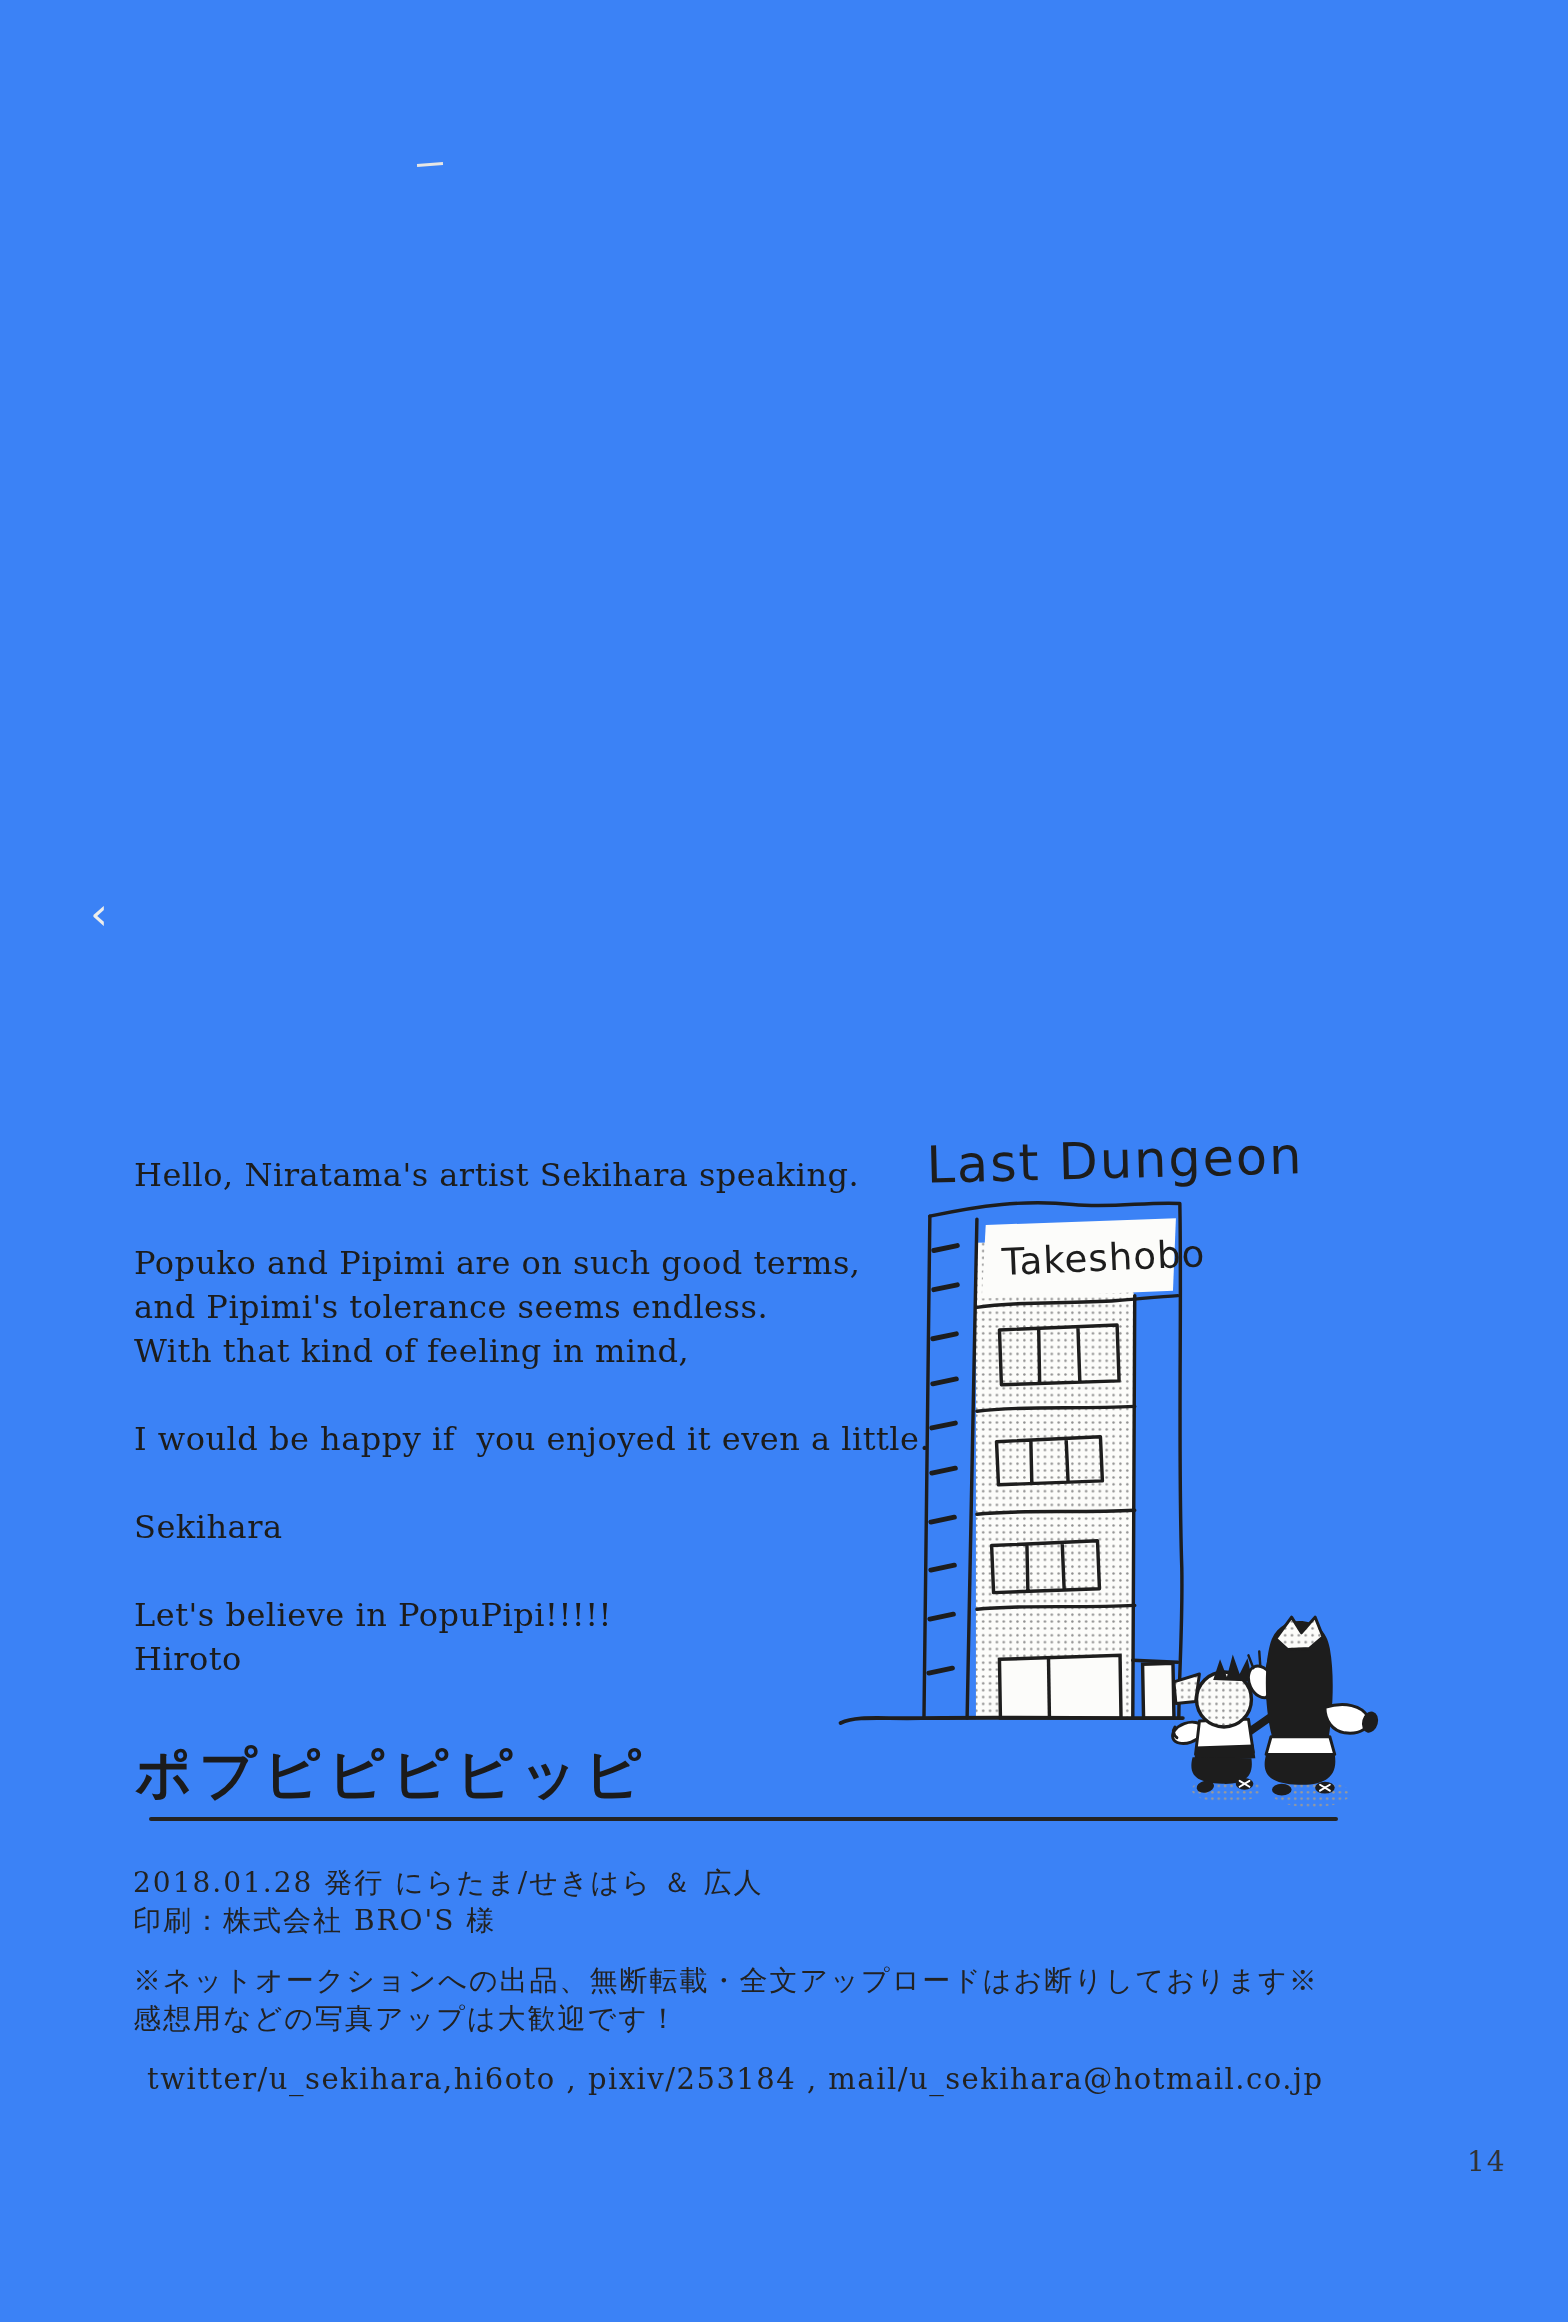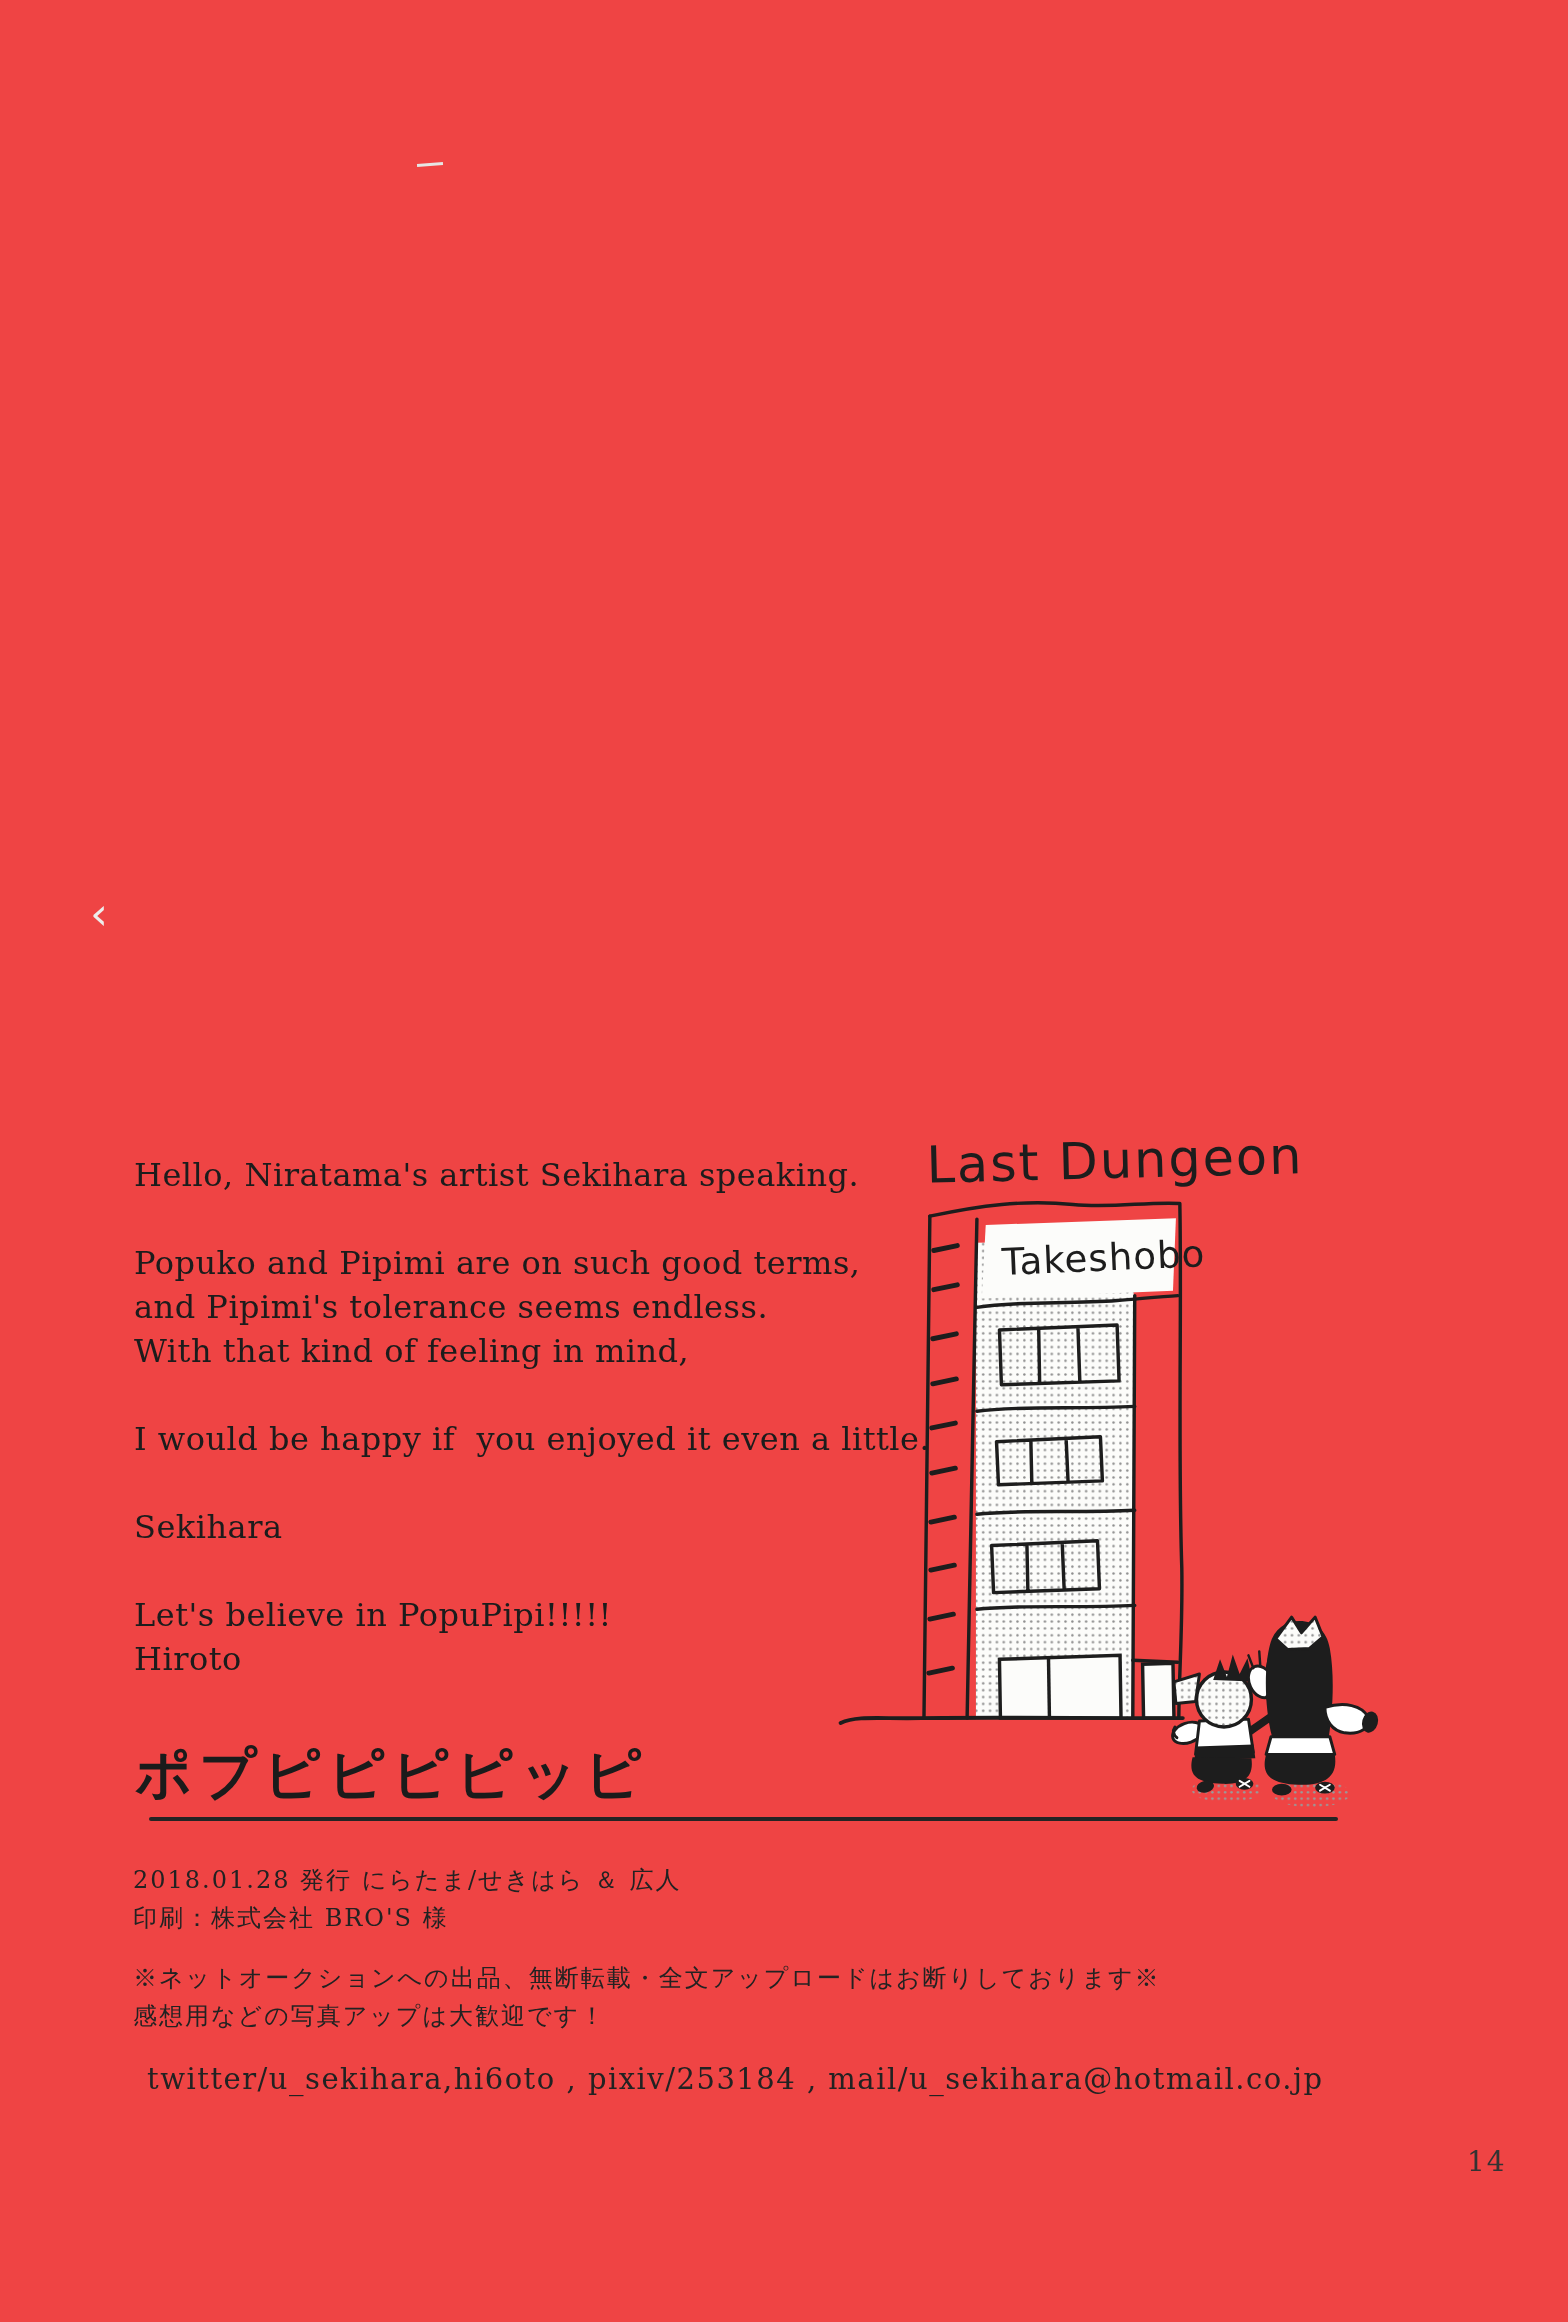--- a/index.html
+++ b/index.html
@@ -1,18 +1,18 @@
 <!DOCTYPE html>
 <html><head>
 <meta charset="utf-8">
 <style>
   html,body{margin:0;padding:0;background:#e9e9e7;}
   #page{
     position:relative;width:1568px;height:2323px;margin:0 auto;
-    background:#ef4444;overflow:hidden;
+    background:#3b82f6;overflow:hidden;
     font-family:"DejaVu Serif","Liberation Serif",serif;
     color:#1f1f1f;
   }
   
   .afterword{position:absolute;left:134px;top:1153px;}
   .aw-line{
     height:44px;line-height:44px;font-size:32px;letter-spacing:0.5px;
     white-space:pre;color:#1c1c1c;
   }
   
@@ -20,21 +20,21 @@
     position:absolute;left:135px;top:1737px;
     font-family:"DejaVu Sans","Liberation Sans",sans-serif;
     font-weight:bold;font-size:56px;letter-spacing:6.9px;color:#1b1b1b;
     white-space:pre;
   }
   .divider{
     position:absolute;left:149px;top:1817px;width:1189px;height:3.9px;
     background:#242424;border-radius:2px;
   }
   
-  .colo{position:absolute;font-size:24px;letter-spacing:2px;white-space:pre;color:#222;}
+  .colo{position:absolute;font-size:28px;letter-spacing:2px;white-space:pre;color:#222;}
   .colo.publish{left:133px;top:1864px;}
   .colo.print{left:133px;top:1902px;}
   .colo.notice1{left:133px;top:1962px;}
   .colo.notice2{left:133px;top:2000px;text-align:right;}
   .colo.contact{left:147px;top:2062px;font-size:29px;letter-spacing:1.5px;}
   .page-num{position:absolute;left:1435px;top:2145px;font-size:28px;letter-spacing:2px;color:#333;margin-left:32px;}
   
   .noise{position:absolute;pointer-events:none;}
   .noise.dash{left:417px;top:163px;width:25.5px;height:2.9px;background:#e6e6e4;transform:rotate(-4deg);}
   .noise.chev{left:90px;top:887px;font-size:45px;color:#ededeb;font-family:"DejaVu Sans",sans-serif;}

